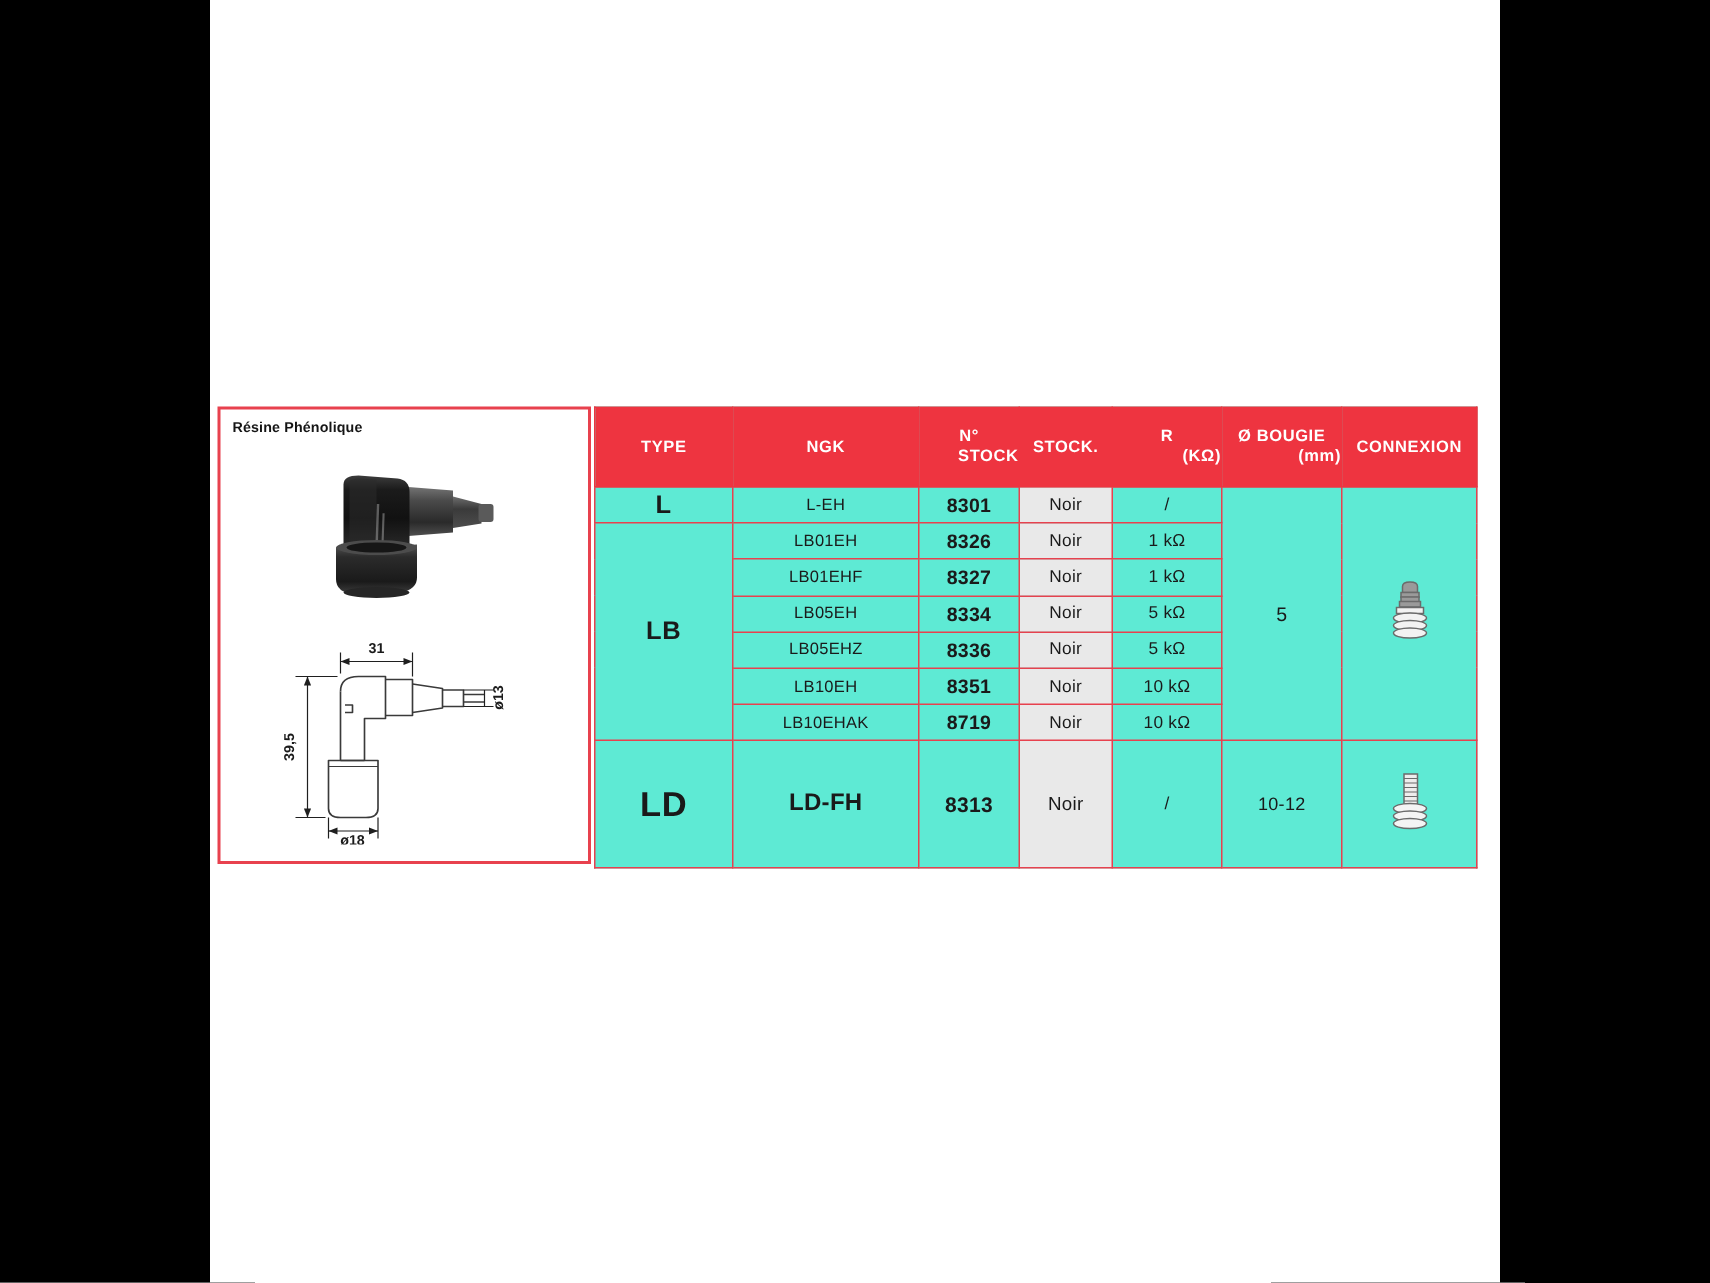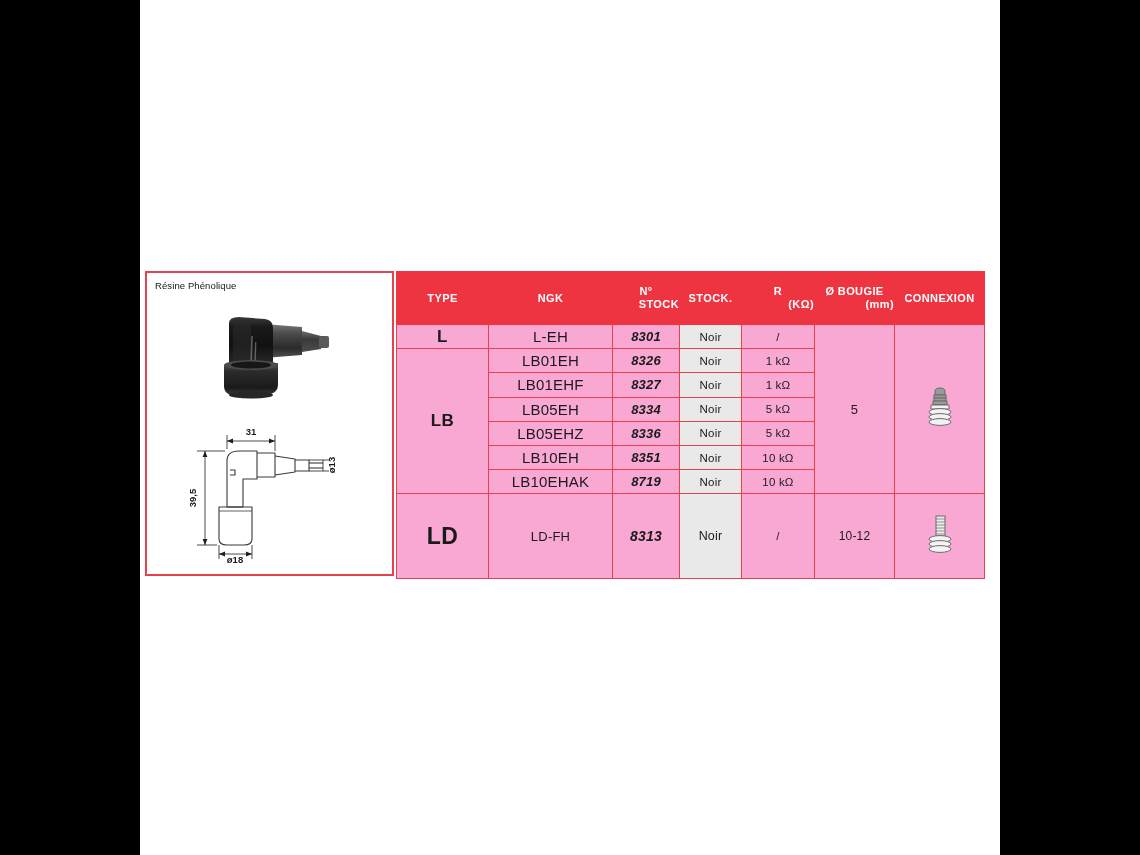--- a/index.html
+++ b/index.html
@@ -38,21 +38,21 @@
     left:0; top:0;
     width:249px; height:305px;
     border:2px solid #e8414e;
     box-sizing:border-box;
     background:#fff;
   }
   #illus-title{
     position:absolute;
     left:8px; top:7px;
     font-size:9.5px;
-    font-weight:normal;
+    font-weight:bold;
     color:#151515;
     letter-spacing:.1px;
     white-space:nowrap;
   }
   #photo{
     position:absolute;
     left:60px; top:38px;
     width:135px;height:88px;
   }
   #drawing{
@@ -62,21 +62,21 @@
   }
 
   
   #tbl{
     position:absolute;
     left:251px; top:0;
     width:497px;
     height:305px;
     border-collapse:collapse;
     table-layout:fixed;
-    background:#f9a8d4;
+    background:#5eead4;
   }
   #tbl td, #tbl th{
     border:1.5px solid #e8414e;
     padding:0;
     text-align:center;
     vertical-align:middle;
     color:#1a1a1a;
   }
   #tbl thead th{
     background:#ee3440;
@@ -94,34 +94,34 @@
   .col-stock{width:67px;}
   .col-coul{width:62px;}
   .col-r{width:73px;}
   .col-dia{width:80px;}
   .col-con{width:90px;}
 
   td.c-type{
     font-size:17px;font-weight:bold;letter-spacing:.5px;
   }
   td.c-ngk{
-    font-size:15px;text-align:left;padding-left:9px;letter-spacing:.2px;
+    font-size:11px;text-align:left;padding-left:9px;letter-spacing:.2px;
   }
   td.c-stock{
-    font-size:13px;font-weight:bold;letter-spacing:.2px;font-style:italic;
+    font-size:13px;font-weight:bold;letter-spacing:.2px;
   }
   td.c-coul{
     font-size:11.5px;background:#e9e9e9;letter-spacing:.2px;
   }
   td.c-r{font-size:11.5px;letter-spacing:.2px;}
   td.c-dia{font-size:13px;letter-spacing:.2px;}
   td.c-con{padding:0;}
   tr.body-row{height:24.2px;}
   tr.ld-row{height:85px;}
-  tr.ld-row td.c-ngk{font-size:13px;}
+  tr.ld-row td.c-ngk{font-size:16px;font-weight:bold;}
   tr.ld-row td.c-stock{font-size:14px;}
   tr.ld-row td.c-coul{font-size:12.5px;}
   tr.ld-row td.c-dia{font-size:12px;}
   tr.ld-row td.c-type{font-size:23px;}
 
   .conn-wrap{display:flex;align-items:center;justify-content:center;}
 
   
   .dim{font-size:9.5px;fill:#1a1a1a;font-family:"Liberation Sans",sans-serif;font-weight:bold;}
 </style>

